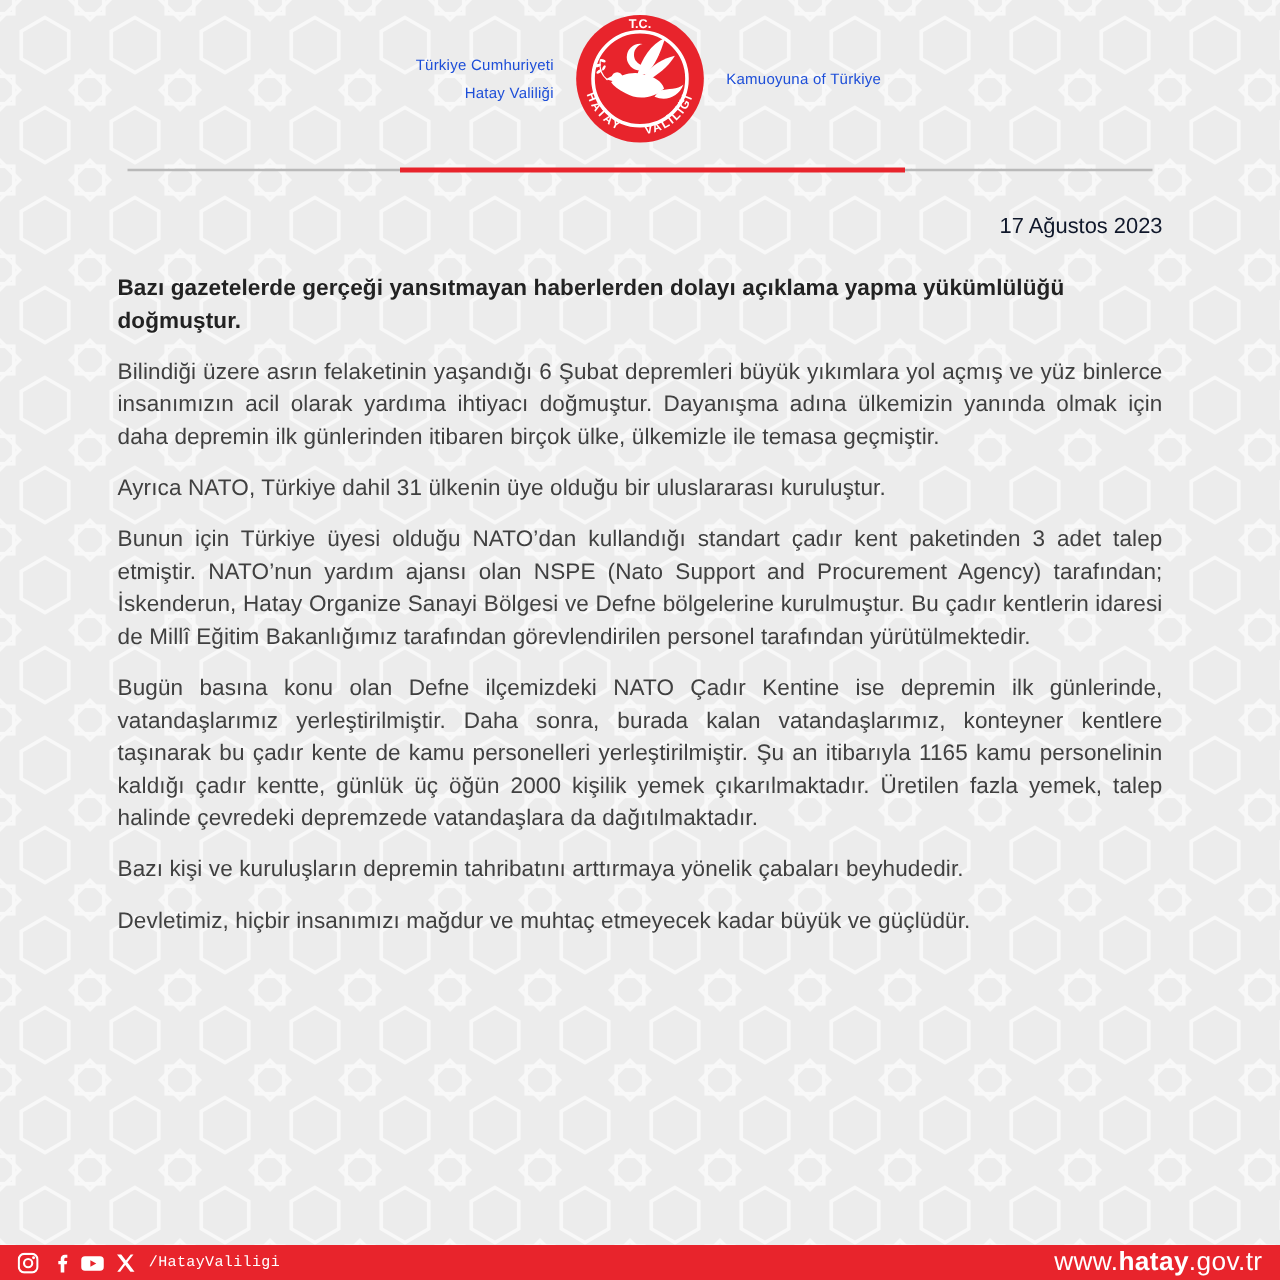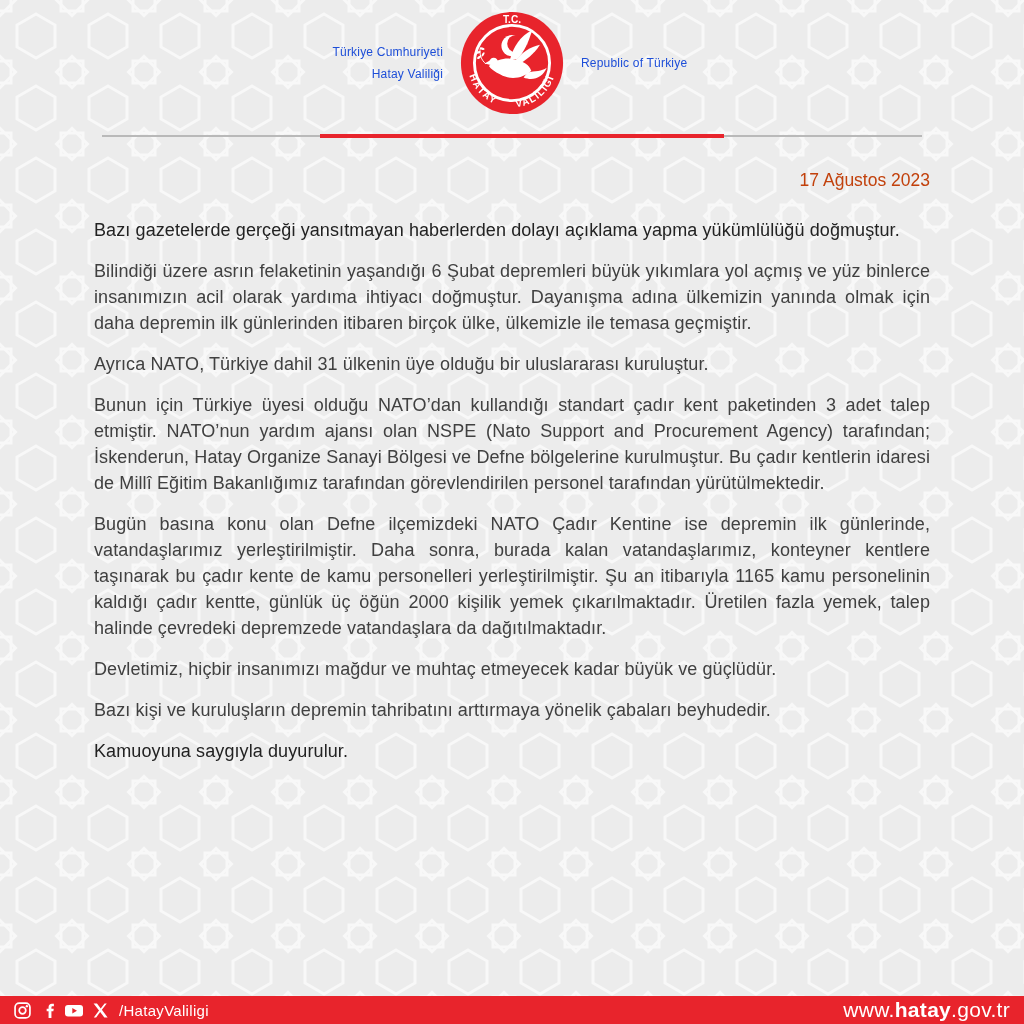--- a/index.html
+++ b/index.html
@@ -17,39 +17,39 @@
   .header-text.left{text-align:right;}
   .header-text.right{text-align:left;}
   .emblem{width:106px;height:106px;display:block;}
 
   
   .divider{position:relative;margin:18px 94px 0;height:4px;}
   .divider .gray{position:absolute;left:8px;right:8px;top:1px;height:2px;background:#b9b9b9;}
   .divider .red{position:absolute;left:226px;width:404px;top:0;height:4px;background:#e8242c;}
 
   
-  .date{margin:32px 94px 0;text-align:right;font-size:17.5px;color:#c2410c;}
+  .date{margin:32px 94px 0;text-align:right;font-size:17.5px;color:#0f172a;}
   .content{margin:26px 94px 0;}
   .content p{
     margin:0 0 15px;
     font-size:18px;line-height:26px;color:#404040;
     text-align:justify;letter-spacing:.1px;
   }
-  .content p.bold{font-weight:normal;color:#222;text-align:left;}
+  .content p.bold{font-weight:bold;color:#222;text-align:left;}
 
   
   .footer{
     position:absolute;left:0;right:0;bottom:0;height:28px;
     background:#e8242c;color:#fff;
     display:flex;align-items:center;justify-content:space-between;
     padding:0 14px;box-sizing:border-box;z-index:2;
   }
   .social{display:flex;align-items:center;gap:8px;}
   .social svg{display:block;}
-  .handle{font-size:15px;letter-spacing:.3px;margin-left:2px;}
+  .handle{font-size:12px;letter-spacing:.3px;margin-left:2px;font-family:Liberation Mono, monospace;}
   .website{font-size:21px;letter-spacing:.3px;}
   .website .b{font-weight:bold;}
 </style>
 </head>
 <body>
 
 <svg class="bg-pattern" width="1024" height="1024" xmlns="http://www.w3.org/2000/svg">
   <defs>
     <pattern id="girih" width="72" height="72" patternUnits="userSpaceOnUse">
       <rect width="72" height="72" fill="#ececec"></rect>
@@ -112,40 +112,39 @@
         <path d="M16,10 C24,8 31,9 36,5 C32,15 22,19 12,15 Z"></path>
         <path d="M-27,1 C-32,-3 -34,-9 -33,-15" fill="none" stroke="#ffffff" stroke-width="1"></path>
         <ellipse cx="-34" cy="-6" rx="2.6" ry="1.2" transform="rotate(-35 -34 -6)"></ellipse>
         <ellipse cx="-35" cy="-11" rx="2.6" ry="1.2" transform="rotate(-15 -35 -11)"></ellipse>
         <ellipse cx="-31" cy="-15" rx="2.6" ry="1.2" transform="rotate(15 -31 -15)"></ellipse>
         <ellipse cx="-30" cy="-9" rx="2.4" ry="1.1" transform="rotate(-60 -30 -9)"></ellipse>
       </g>
     </svg>
 
     <div class="header-text right">
-      <div>Republic of Türkiye</div>
+      <div>Kamuoyuna of Türkiye</div>
     </div>
   </div>
 
   <div class="divider">
     <div class="gray"></div>
     <div class="red"></div>
   </div>
 
   <div class="date">17 Ağustos 2023</div>
 
   <div class="content">
     <p class="bold">Bazı gazetelerde gerçeği yansıtmayan haberlerden dolayı açıklama yapma yükümlülüğü doğmuştur.</p>
     <p>Bilindiği üzere asrın felaketinin yaşandığı 6 Şubat depremleri büyük yıkımlara yol açmış ve yüz binlerce insanımızın acil olarak yardıma ihtiyacı doğmuştur. Dayanışma adına ülkemizin yanında olmak için daha depremin ilk günlerinden itibaren birçok ülke, ülkemizle ile temasa geçmiştir.</p>
     <p>Ayrıca NATO, Türkiye dahil 31 ülkenin üye olduğu bir uluslararası kuruluştur.</p>
     <p>Bunun için Türkiye üyesi olduğu NATO’dan kullandığı standart çadır kent paketinden 3 adet talep etmiştir. NATO’nun yardım ajansı olan NSPE (Nato Support and Procurement Agency) tarafından; İskenderun, Hatay Organize Sanayi Bölgesi ve Defne bölgelerine kurulmuştur. Bu çadır kentlerin idaresi de Millî Eğitim Bakanlığımız tarafından görevlendirilen personel tarafından yürütülmektedir.</p>
     <p>Bugün basına konu olan Defne ilçemizdeki NATO Çadır Kentine ise depremin ilk günlerinde, vatandaşlarımız yerleştirilmiştir. Daha sonra, burada kalan vatandaşlarımız, konteyner kentlere taşınarak bu çadır kente de kamu personelleri yerleştirilmiştir. Şu an itibarıyla 1165 kamu personelinin kaldığı çadır kentte, günlük üç öğün 2000 kişilik yemek çıkarılmaktadır. Üretilen fazla yemek, talep halinde çevredeki depremzede vatandaşlara da dağıtılmaktadır.</p>
+    <p>Bazı kişi ve kuruluşların depremin tahribatını arttırmaya yönelik çabaları beyhudedir.</p>
     <p>Devletimiz, hiçbir insanımızı mağdur ve muhtaç etmeyecek kadar büyük ve güçlüdür.</p>
-    <p>Bazı kişi ve kuruluşların depremin tahribatını arttırmaya yönelik çabaları beyhudedir.</p>
-    <p class="bold">Kamuoyuna saygıyla duyurulur.</p>
   </div>
 
   <div class="footer">
     <div class="social">
       <svg width="17" height="17" viewBox="0 0 16 16">
         <rect x="1" y="1" width="14" height="14" rx="4" fill="none" stroke="#fff" stroke-width="1.6"></rect>
         <circle cx="8" cy="8" r="3.1" fill="none" stroke="#fff" stroke-width="1.6"></circle>
         <circle cx="12.1" cy="3.9" r="1.1" fill="#fff"></circle>
       </svg>
       <svg width="17" height="17" viewBox="0 0 16 16">

